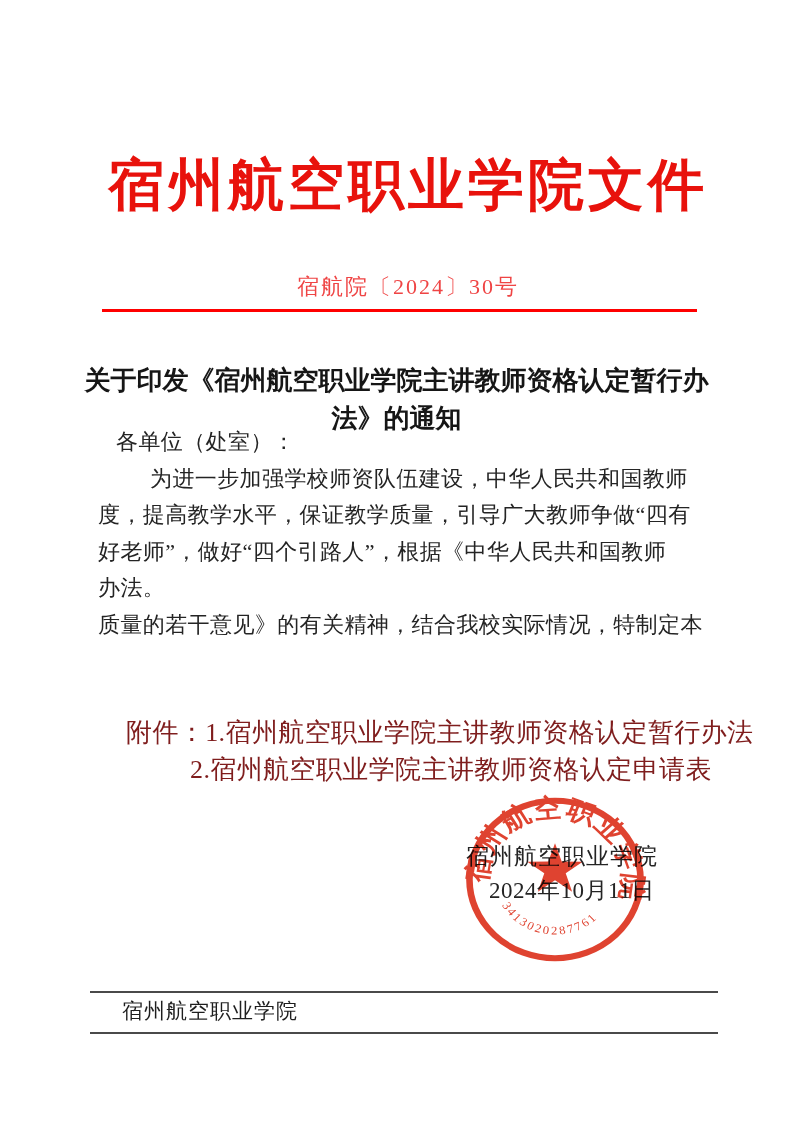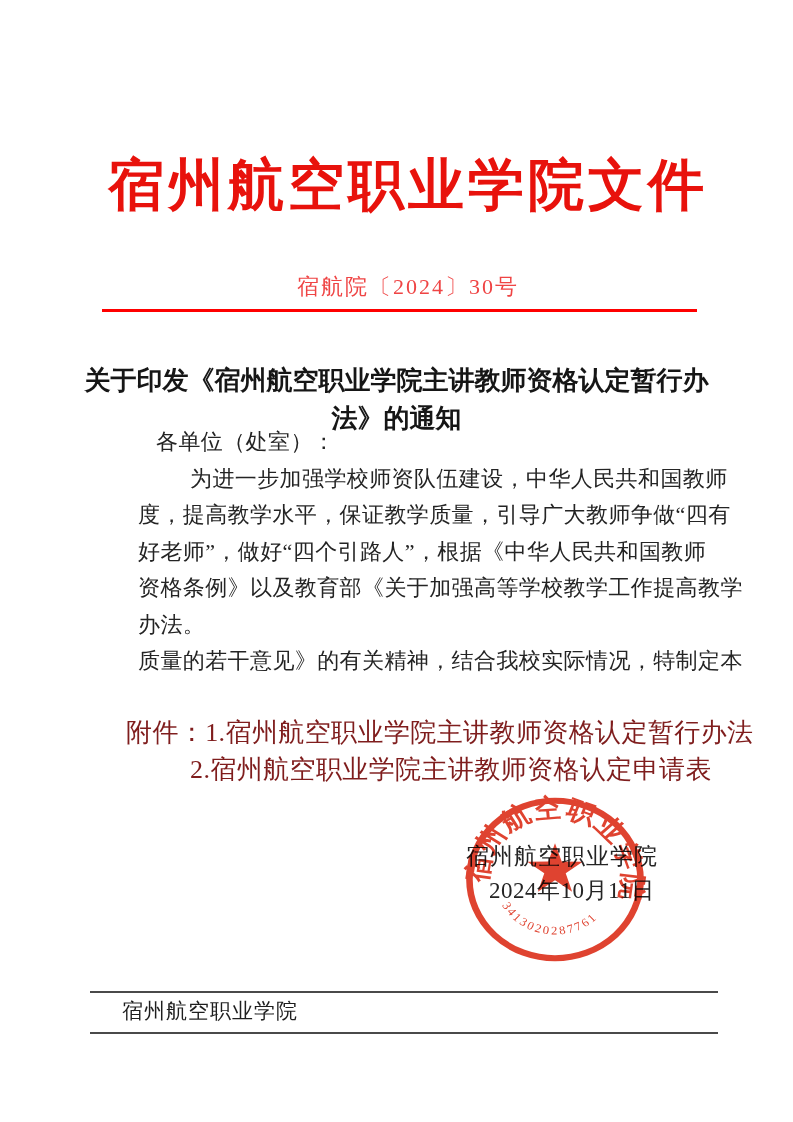--- a/index.html
+++ b/index.html
@@ -20,21 +20,21 @@
   .red-line {
     position:absolute; top:309px; left:102px; width:595px; height:3px;
     background:#ff0000;
   }
   .notice-title {
     position:absolute; top:334px; left:80px; width:633px;
     text-align:center; font-size:26px; font-weight:700;
     line-height:38px; color:#161616;margin-top:28px;
   }
   .body-text { position:absolute; top:424px; left:98px; width:610px; font-size:22px; color:#242424; }
-  .body-text .line { line-height:36.5px; white-space:nowrap; letter-spacing:0.4px;margin-left:40px; }
+  .body-text .line { line-height:36.5px; white-space:nowrap; letter-spacing:0.4px; }
   .indent-salutation { padding-left:18px; }
   .indent-para { padding-left:52px; }
   .attachments { position:absolute; top:714px; left:126px; font-size:26px; color:#7f1d1d; }
   .attachments .line { line-height:37px; white-space:nowrap; letter-spacing:0.4px; }
   .att2 { padding-left:64px; }
   .sig-org  { position:absolute; top:841px; left:466px; font-size:23px; letter-spacing:1px; color:#242424; }
   .sig-date { position:absolute; top:875px; left:489px; font-size:23px; letter-spacing:0.5px; color:#242424; }
   .seal {
     position:absolute; top:793px; left:461px; width:188px; height:173px;
     mix-blend-mode:multiply; opacity:0.93;
@@ -64,21 +64,20 @@
   <div class="notice-title">
     <div>关于印发《宿州航空职业学院主讲教师资格认定暂行办</div>
     <div>法》的通知</div>
   </div>
 
   <div class="body-text">
     <div class="line indent-salutation">各单位（处室）：</div>
     <div class="line indent-para">为进一步加强学校师资队伍建设，中华人民共和国教师</div>
     <div class="line">度，提高教学水平，保证教学质量，引导广大教师争做“四有</div>
     <div class="line">好老师”，做好“四个引路人”，根据《中华人民共和国教师</div>
-    <div class="line">资格条例》以及教育部《关于加强高等学校教学工作提高教学</div>
     <div class="line">办法。</div>
     <div class="line">质量的若干意见》的有关精神，结合我校实际情况，特制定本</div>
   </div>
 
   <div class="attachments">
     <div class="line">附件：1.宿州航空职业学院主讲教师资格认定暂行办法</div>
     <div class="line att2">2.宿州航空职业学院主讲教师资格认定申请表</div>
   </div>
 
   <div class="sig-org">宿州航空职业学院</div>

